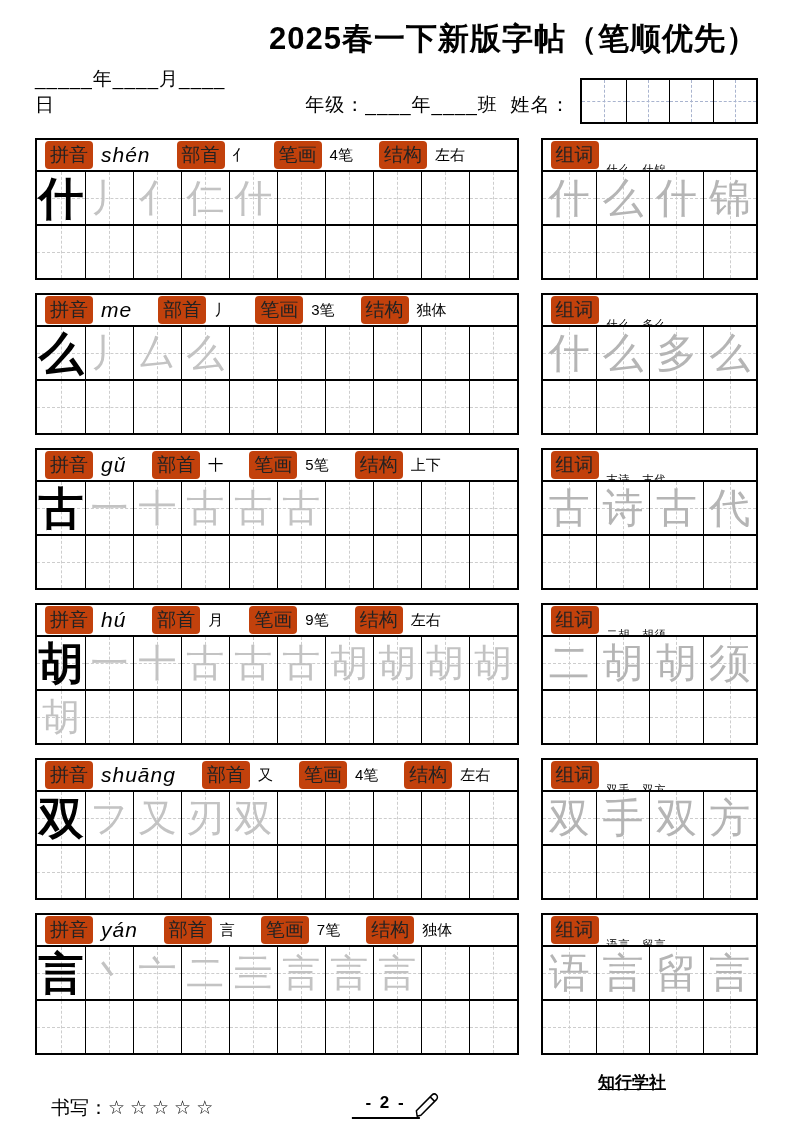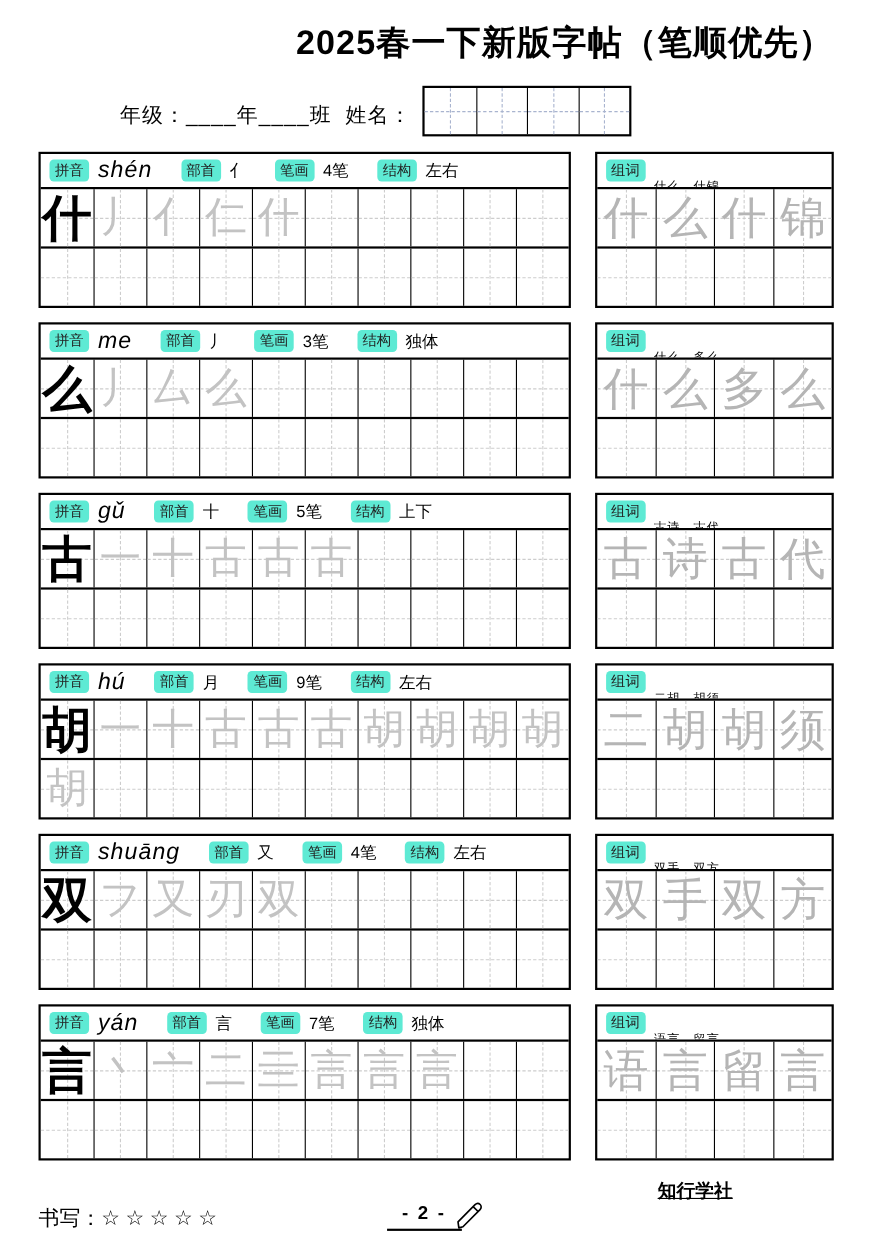--- a/index.html
+++ b/index.html
@@ -26,55 +26,56 @@
   
   .section{display:flex;gap:22px;margin-bottom:13px;}
   .panel{border:2px solid #000;box-sizing:border-box;background:#fff;}
   .panel-left{width:487px;}
   .panel-right{width:219px;}
   .panel-head{
     height:30px;display:flex;align-items:center;gap:8px;padding:0 8px;
     border-bottom:2px solid #000;font-size:15px;white-space:nowrap;overflow:hidden;
   }
   .chip{
-    background:#5eead4;border-radius:4px;padding:1px 5px;font-size:13px;color:#222;flex:0 0 auto;
+    background:#c2410c;border-radius:4px;padding:1px 5px;font-size:19px;color:#222;flex:0 0 auto;
   }
   .chip.spaced{margin-left:18px;}
   .pinyin-val{font-size:21px;font-weight:500;letter-spacing:1px;font-style:italic;}
   .head-val{font-size:15px;}
   .head-words{font-size:11px;letter-spacing:1px;margin-top:28px;}
   .grid-row{display:grid;height:52px;}
   .grid-row.cols10{grid-template-columns:repeat(10,1fr);}
   .grid-row.cols4{grid-template-columns:repeat(4,1fr);}
   .grid-row + .grid-row{border-top:2px solid #000;}
   .cell{position:relative;border-left:1px solid #000;display:flex;align-items:center;justify-content:center;overflow:hidden;}
   .cell:first-child{border-left:none;}
   .cell::before{content:"";position:absolute;left:50%;top:0;bottom:0;border-left:1px dashed #cdcdcd;}
   .cell::after{content:"";position:absolute;top:50%;left:0;right:0;border-top:1px dashed #cdcdcd;}
   .glyph{position:relative;z-index:2;line-height:1;}
   .glyph.main{font-size:45px;font-weight:700;color:#000;}
   .glyph.step{font-size:38px;color:#c3c3c3;}
   .glyph.trace{font-size:41px;color:#b5b5b5;}
   
   .footer{position:relative;height:100px;margin-top:16px;font-size:18px;}
   .brand{position:absolute;right:92px;top:0;font-size:17px;font-weight:700;text-decoration:underline;}
-  .write-line{position:absolute;left:0;top:24px;font-size:19px;}
+  .write-line{position:absolute;left:16px;top:24px;font-size:19px;}
   .stars{font-size:19px;letter-spacing:5px;}
   .pagenum-wrap{position:absolute;left:50%;transform:translateX(-50%);top:20px;display:flex;align-items:flex-end;}
   .pagenum{font-size:17px;font-weight:600;letter-spacing:2px;border-bottom:2px solid #000;padding:0 14px 4px 14px;}
   .pencil{margin-left:-8px;margin-bottom:-2px;}
 </style>
 </head>
 <body>
 
 <div class="page">
 
   <h1 class="title">2025春一下新版字帖（笔顺优先）</h1>
 
   <div class="info-row">
+    <span class="date-blank">_____年____月____日</span>
     <span class="grade-blank"><span>年级：____年____班</span>&nbsp;&nbsp;<span>姓名：</span></span>
     <div class="name-grid" id="nameGrid">
         <div class="name-cell"></div>
         <div class="name-cell"></div>
         <div class="name-cell"></div>
         <div class="name-cell"></div>
       </div>
   </div>
 
   <div id="sections">

